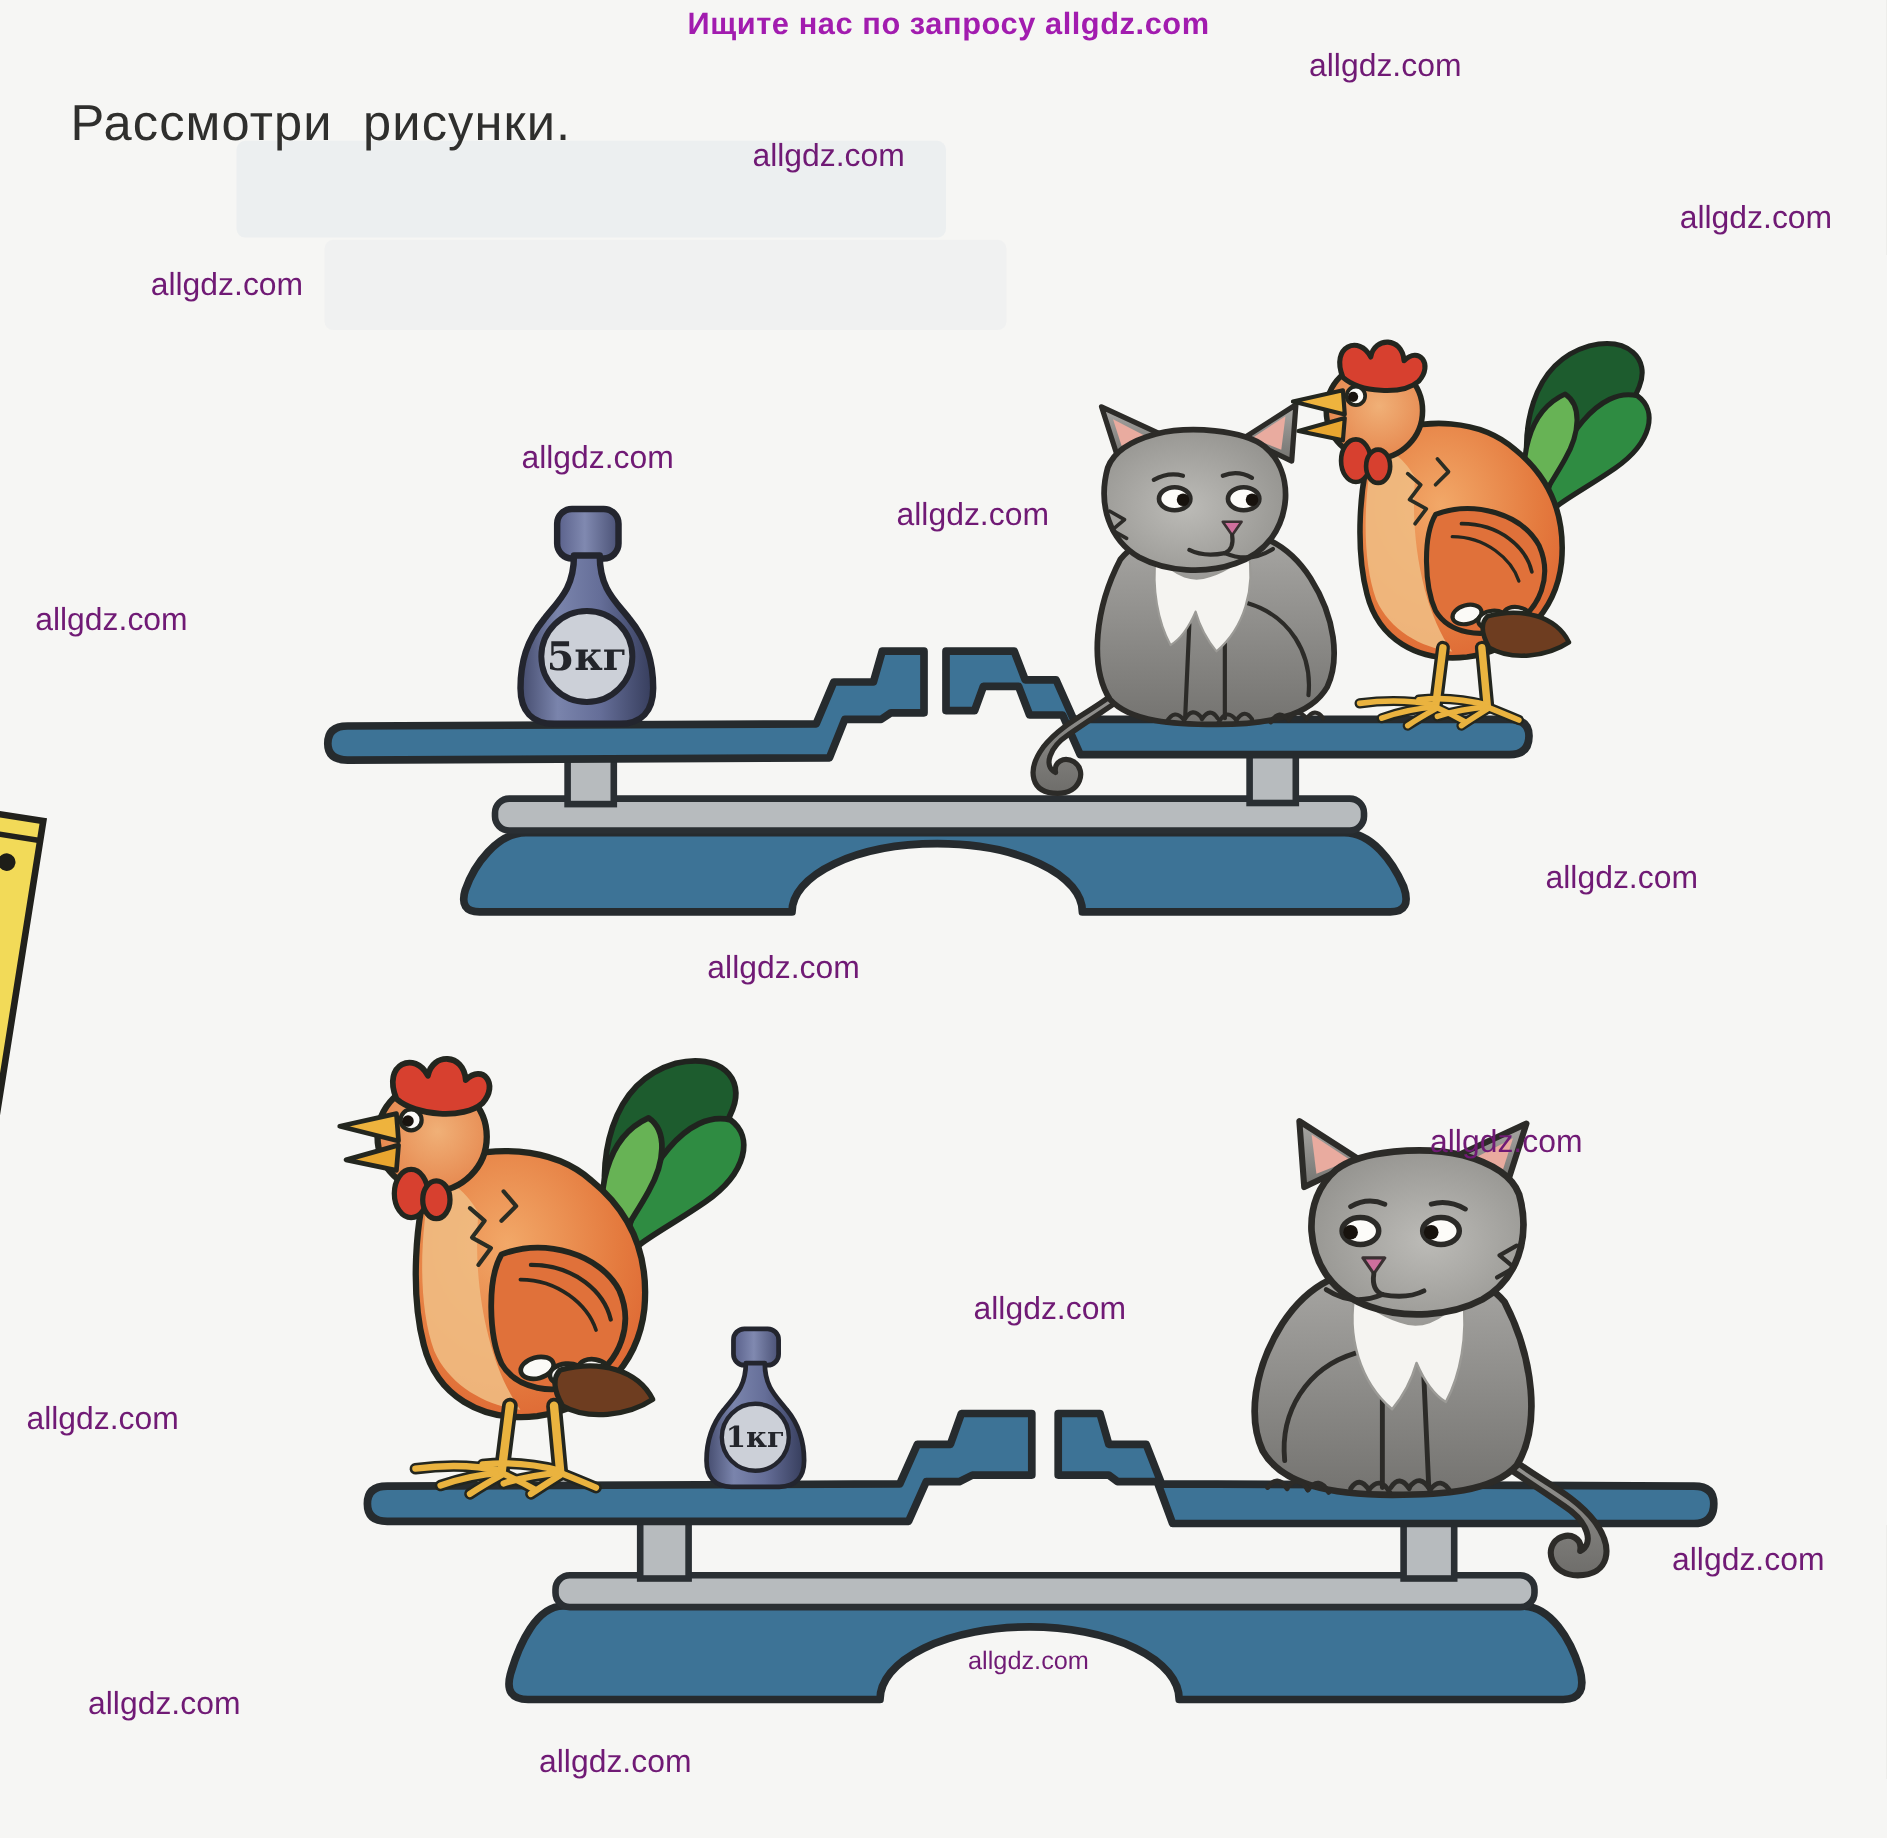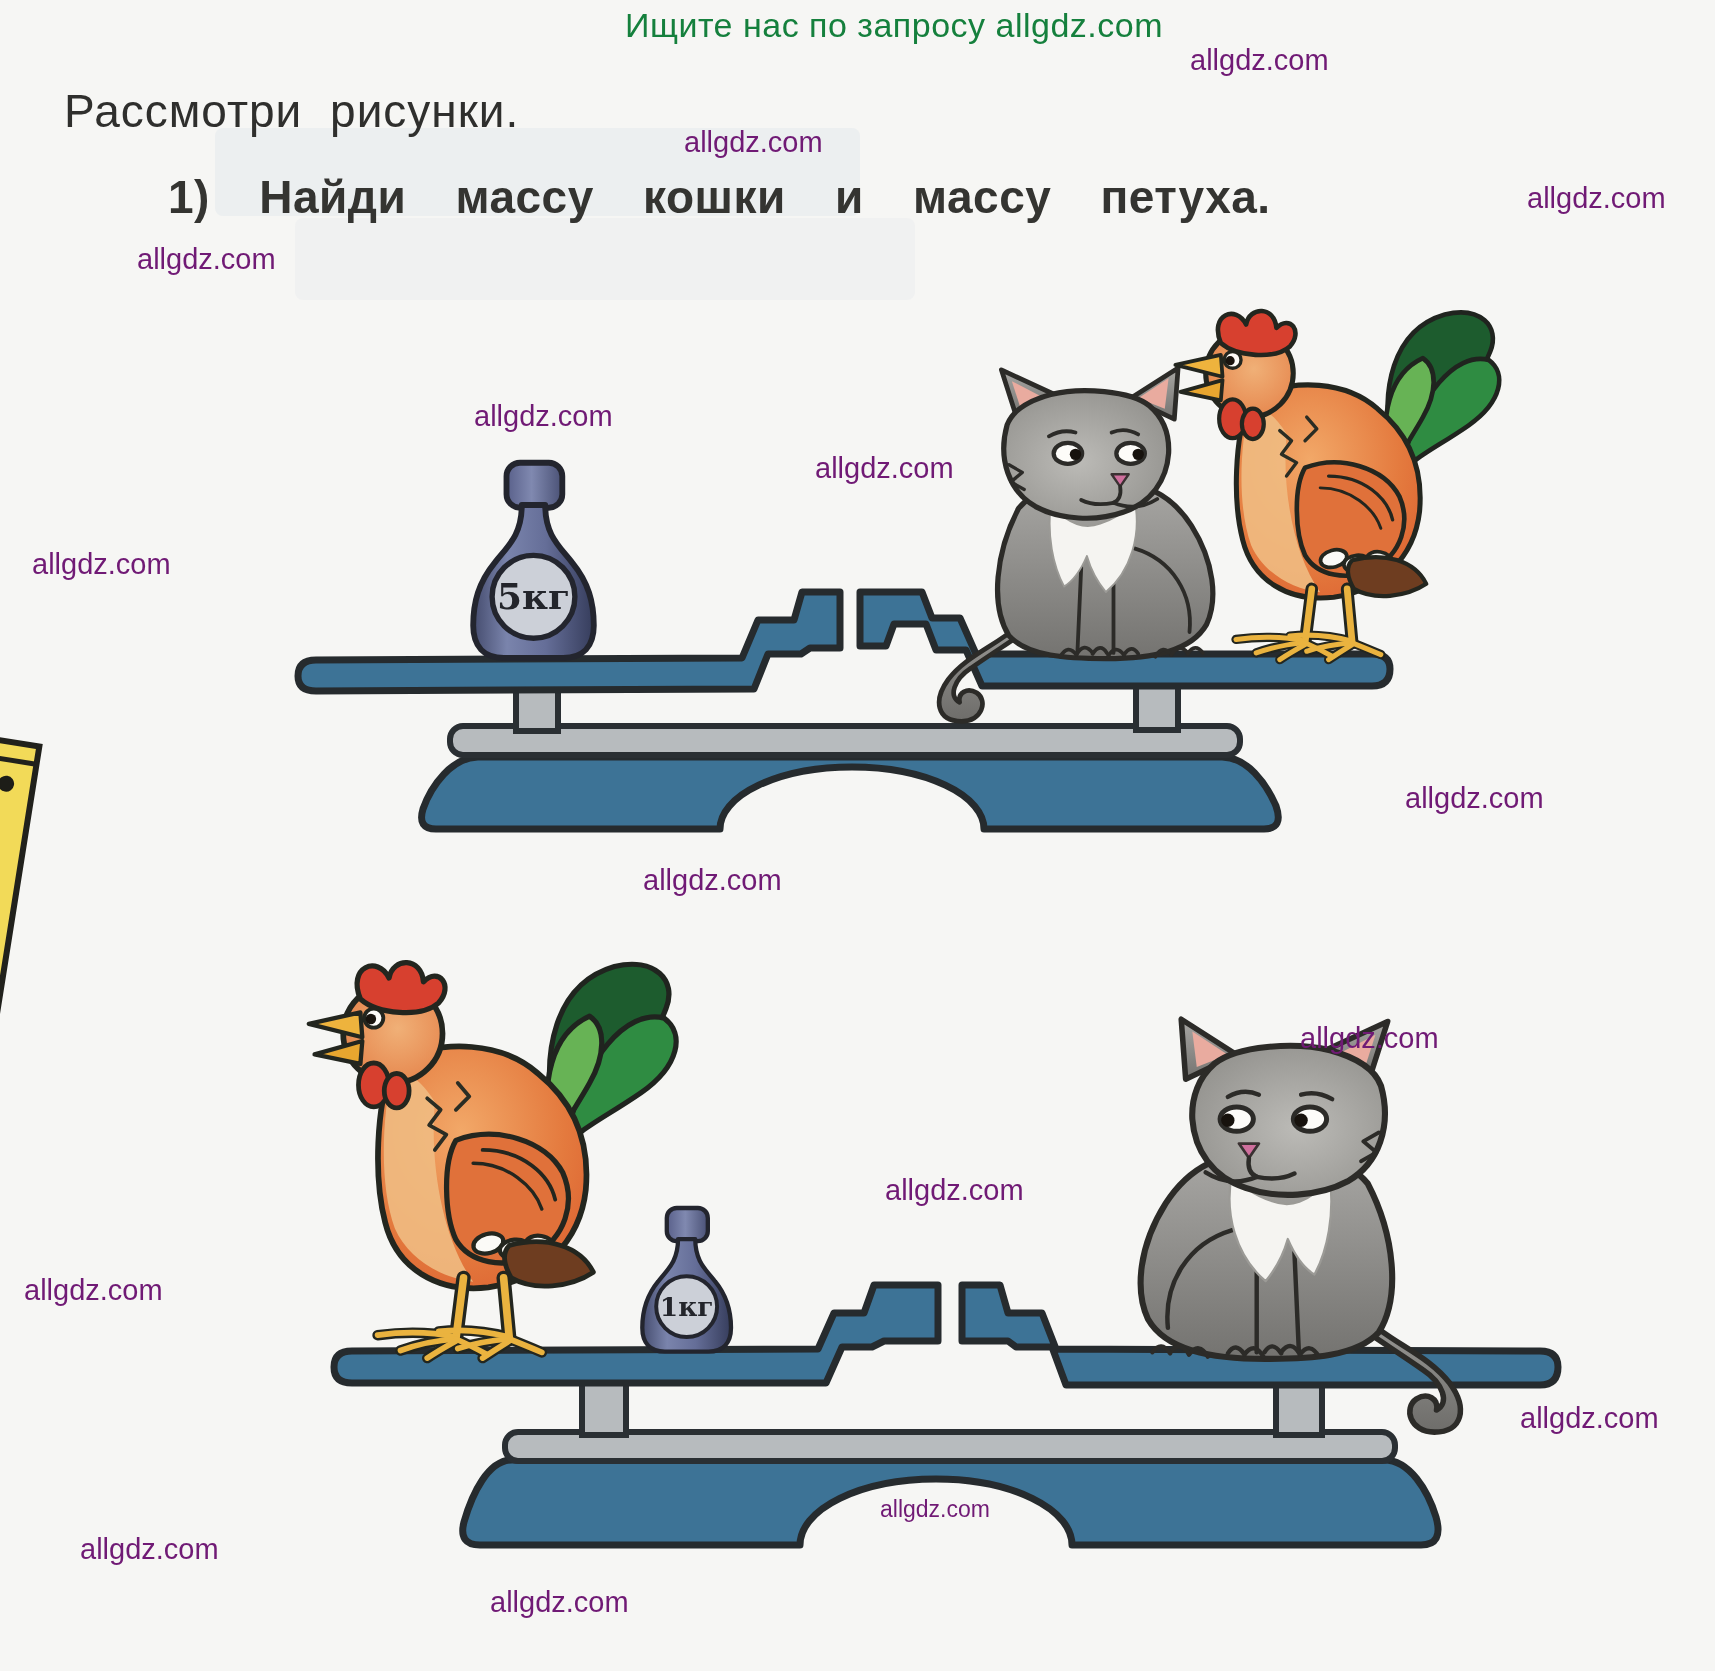--- a/index.html
+++ b/index.html
@@ -3,21 +3,21 @@
 <meta charset="utf-8">
 <style>
   html,body{margin:0;padding:0;background:#e8e8e6;}
   #page{
     position:relative;width:1715px;height:1671px;overflow:hidden;
     background:#f6f6f4;
     font-family:"Liberation Sans", sans-serif;
   }
   .banner{
     position:absolute;left:625px;top:6px;white-space:nowrap;
-    font-size:34px;font-weight:400;color:#15803d;letter-spacing:.5px;
+    font-size:28px;font-weight:700;color:#a21caf;letter-spacing:.5px;
   }
   .title{
     position:absolute;left:64px;top:84px;white-space:nowrap;
     font-size:46px;font-weight:normal;color:#2f2f2d;
     letter-spacing:1px;word-spacing:14px;
   }
   .task{
     position:absolute;left:168px;top:170px;white-space:nowrap;
     font-size:46px;font-weight:bold;color:#343431;
     letter-spacing:.5px;word-spacing:36px;
@@ -40,21 +40,20 @@
 </head>
 <body>
 
 <div id="page">
 
   <div class="ghost g1"></div>
   <div class="ghost g2"></div>
 
   <div class="banner">Ищите нас по запросу allgdz.com</div>
   <div class="title">Рассмотри рисунки.</div>
-  <div class="task">1) Найди массу кошки и массу петуха.</div>
 
   <span class="wm" style="left:684px;top:126px">allgdz.com</span>
   <span class="wm" style="left:1190px;top:44px">allgdz.com</span>
   <span class="wm" style="left:1527px;top:182px">allgdz.com</span>
   <span class="wm" style="left:137px;top:243px">allgdz.com</span>
   <span class="wm" style="left:474px;top:400px">allgdz.com</span>
   <span class="wm" style="left:815px;top:452px">allgdz.com</span>
   <span class="wm" style="left:32px;top:548px">allgdz.com</span>
   <span class="wm" style="left:1405px;top:782px">allgdz.com</span>
   <span class="wm" style="left:643px;top:864px">allgdz.com</span>

